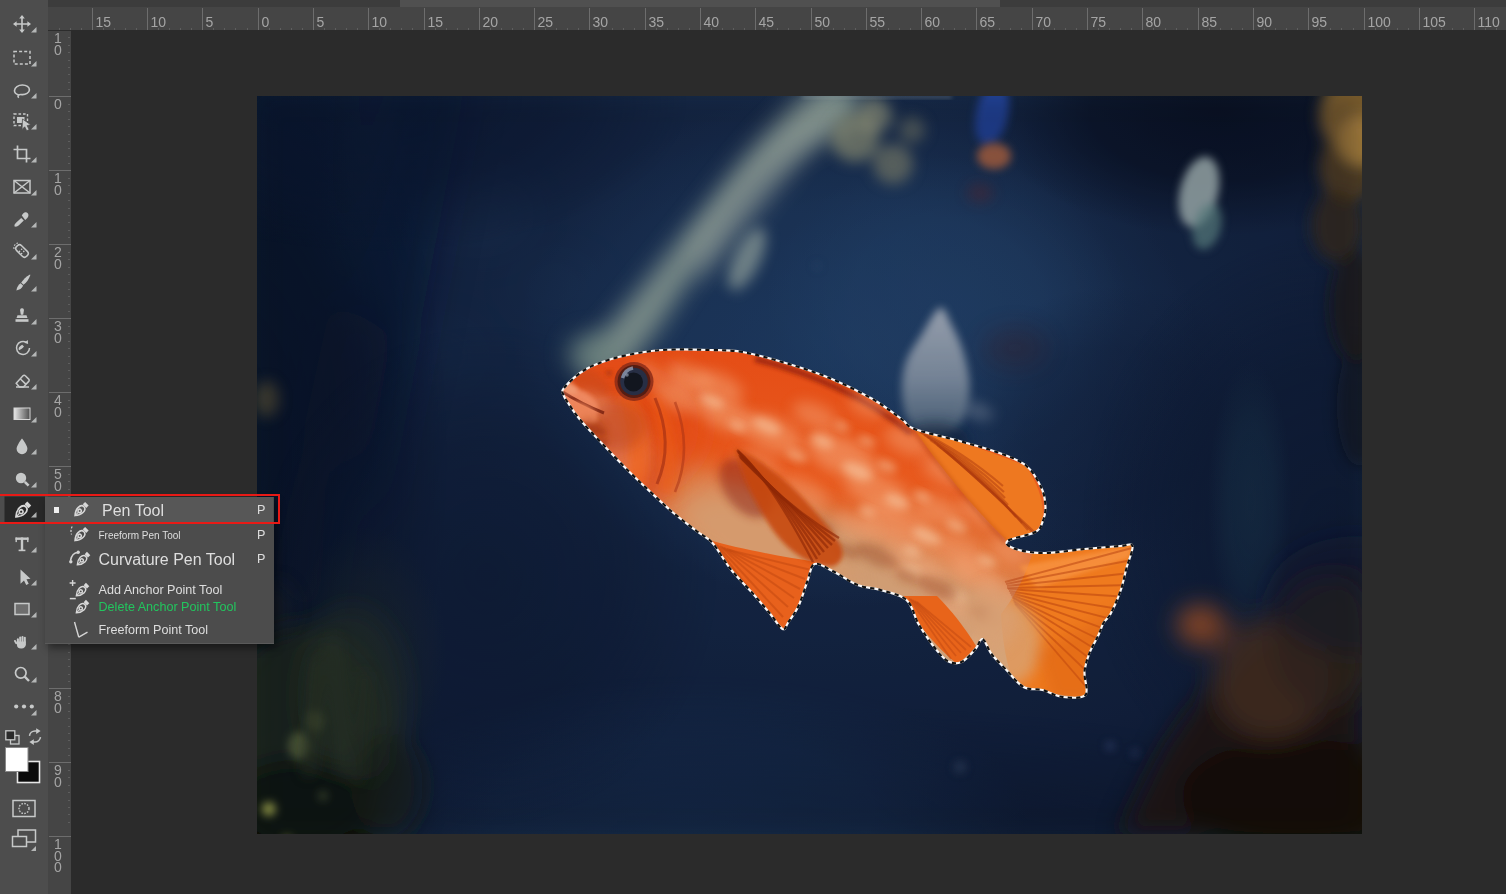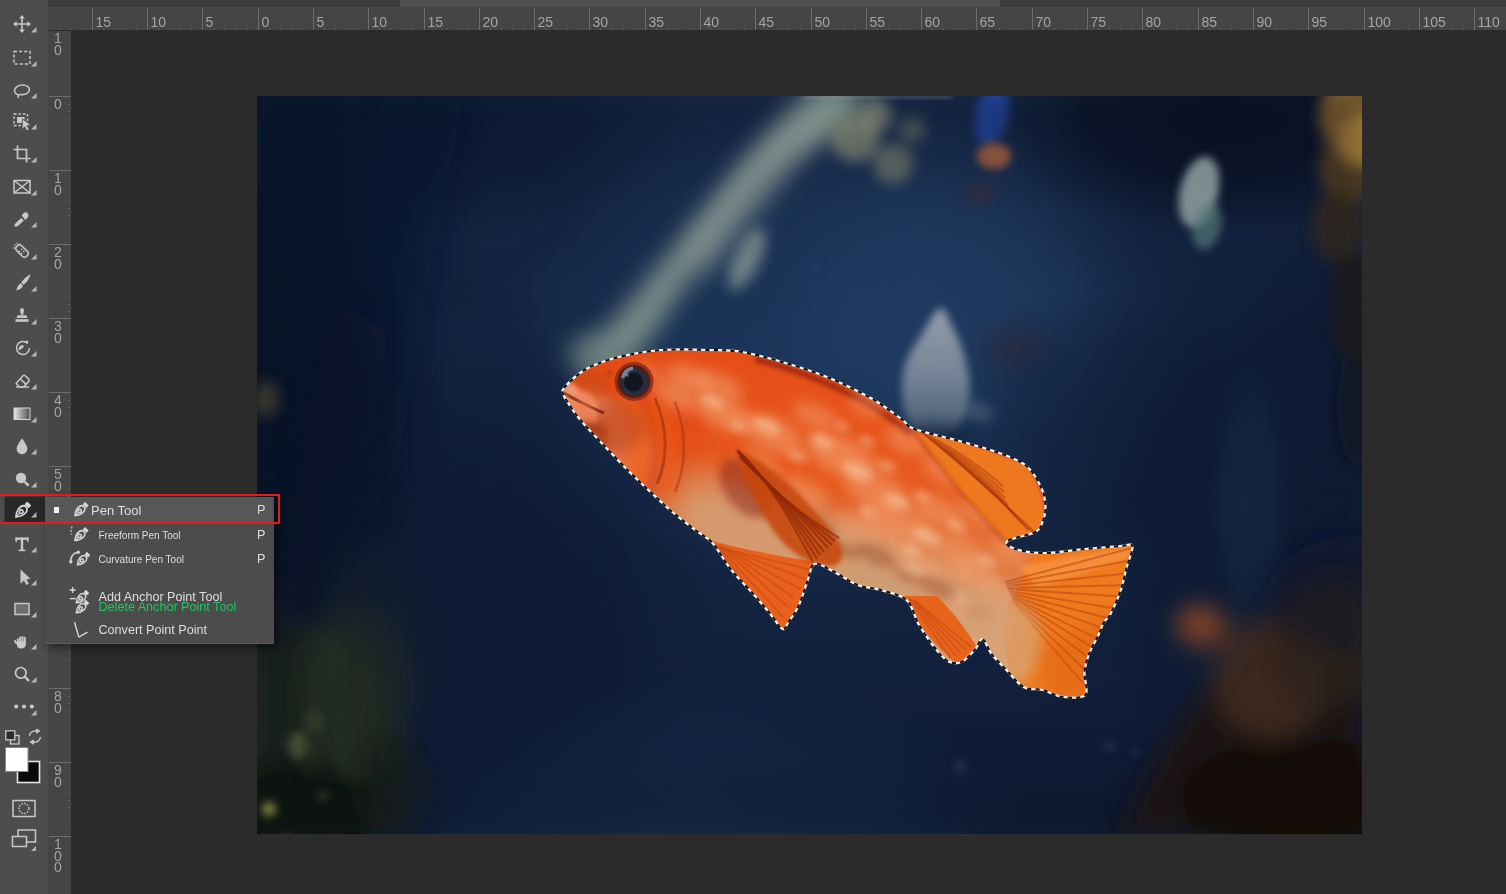--- a/index.html
+++ b/index.html
@@ -825,21 +825,21 @@
         <svg width="22" height="22" style="position:absolute;left:24px;top:2.5px">
           <g transform="translate(2.5,1.5) scale(1.0)">
             <g transform="translate(8.6,10) rotate(45)" stroke="#d8d8d8" fill="none" stroke-width="1.5">
               <path d="M0,7.2 C-2.3,4.6 -3.5,2 -3.5,-0.6 C-3.5,-3.6 -1.9,-5.4 0,-5.4 C1.9,-5.4 3.5,-3.6 3.5,-0.6 C3.5,2 2.3,4.6 0,7.2 Z"></path>
               <circle cx="0" cy="0.6" r="1.7"></circle>
               <path d="M0,6.2 L0,2.6" stroke-width="1.1"></path>
               <rect x="-2.5" y="-9.6" width="5" height="3.4" fill="#d8d8d8" stroke="none"></rect>
             </g>
           </g>
         </svg>
-        <div style="position:absolute;left:46px;top:6.0px;font-size:13px;line-height:15px;color:#dedede;white-space:nowrap">Pen Tool</div>
+        <div style="position:absolute;left:57px;top:6.0px;font-size:16px;line-height:15px;color:#dedede;white-space:nowrap">Pen Tool</div>
         <div style="position:absolute;left:212px;top:6.0px;font-size:12.6px;line-height:15px;color:#dedede">P</div>
       </div>
       <div style="position:absolute;left:0;top:27.0px;width:228px;height:23.9px;background:transparent">
         <svg width="22" height="22" style="position:absolute;left:24px;top:0.9px">
           <path d="M3.2,2.5 C1.8,5 1.6,8 2.6,10.5" stroke="#d4d4d4" fill="none" stroke-width="1.2" stroke-dasharray="2 1.6"></path>
           <g transform="translate(2.5,1.5) scale(1.0)">
             <g transform="translate(8.6,10) rotate(45)" stroke="#d8d8d8" fill="none" stroke-width="1.5">
               <path d="M0,7.2 C-2.3,4.6 -3.5,2 -3.5,-0.6 C-3.5,-3.6 -1.9,-5.4 0,-5.4 C1.9,-5.4 3.5,-3.6 3.5,-0.6 C3.5,2 2.3,4.6 0,7.2 Z"></path>
               <circle cx="0" cy="0.6" r="1.7"></circle>
               <path d="M0,6.2 L0,2.6" stroke-width="1.1"></path>
@@ -859,24 +859,24 @@
           <circle cx="9.2" cy="4.2" r="1.7" fill="#d4d4d4"></circle>
           <g transform="translate(5,2.5) scale(0.95)">
             <g transform="translate(8.6,10) rotate(45)" stroke="#d8d8d8" fill="none" stroke-width="1.5">
               <path d="M0,7.2 C-2.3,4.6 -3.5,2 -3.5,-0.6 C-3.5,-3.6 -1.9,-5.4 0,-5.4 C1.9,-5.4 3.5,-3.6 3.5,-0.6 C3.5,2 2.3,4.6 0,7.2 Z"></path>
               <circle cx="0" cy="0.6" r="1.7"></circle>
               <path d="M0,6.2 L0,2.6" stroke-width="1.1"></path>
               <rect x="-2.5" y="-9.6" width="5" height="3.4" fill="#d8d8d8" stroke="none"></rect>
             </g>
           </g>
         </svg>
-        <div style="position:absolute;left:53.5px;top:4.4px;font-size:10px;line-height:15px;color:#dedede;white-space:nowrap">Curvature Pen Tool</div>
+        <div style="position:absolute;left:53.5px;top:4.4px;font-size:16px;line-height:15px;color:#dedede;white-space:nowrap">Curvature Pen Tool</div>
         <div style="position:absolute;left:212px;top:4.4px;font-size:12.6px;line-height:15px;color:#dedede">P</div>
       </div>
-      <div style="position:absolute;left:0;top:89px;width:228px;height:23.9px;background:transparent">
+      <div style="position:absolute;left:0;top:82px;width:228px;height:23.9px;background:transparent">
         <svg width="22" height="22" style="position:absolute;left:24px;top:0.9px">
           <path d="M3.6,1 V7 M0.6,4 H6.6" stroke="#d4d4d4" stroke-width="1.4"></path>
           <g transform="translate(4,2.5) scale(0.95)">
             <g transform="translate(8.6,10) rotate(45)" stroke="#d8d8d8" fill="none" stroke-width="1.5">
               <path d="M0,7.2 C-2.3,4.6 -3.5,2 -3.5,-0.6 C-3.5,-3.6 -1.9,-5.4 0,-5.4 C1.9,-5.4 3.5,-3.6 3.5,-0.6 C3.5,2 2.3,4.6 0,7.2 Z"></path>
               <circle cx="0" cy="0.6" r="1.7"></circle>
               <path d="M0,6.2 L0,2.6" stroke-width="1.1"></path>
               <rect x="-2.5" y="-9.6" width="5" height="3.4" fill="#d8d8d8" stroke="none"></rect>
             </g>
           </g>
@@ -894,16 +894,16 @@
               <rect x="-2.5" y="-9.6" width="5" height="3.4" fill="#d8d8d8" stroke="none"></rect>
             </g>
           </g>
         </svg>
         <div style="position:absolute;left:53.5px;top:4.4px;font-size:12.6px;line-height:15px;color:#22c55e;white-space:nowrap">Delete Anchor Point Tool</div>
       </div>
       <div style="position:absolute;left:0;top:122.6px;width:228px;height:23.9px;background:transparent">
         <svg width="22" height="22" style="position:absolute;left:24px;top:0.9px">
           <path d="M5.5,2 L9.8,17.2 M9.8,17.2 L18.5,12.2" stroke="#d4d4d4" fill="none" stroke-width="1.4"></path>
         </svg>
-        <div style="position:absolute;left:53.5px;top:4.4px;font-size:12.6px;line-height:15px;color:#dedede;white-space:nowrap">Convert Point Point</div>
+        <div style="position:absolute;left:53.5px;top:4.4px;font-size:12.6px;line-height:15px;color:#dedede;white-space:nowrap">Freeform Point Tool</div>
       </div>
     </div>
 <div class="abs" style="left:-5px;top:493.8px;width:281px;height:26.6px;border:2.4px solid #e81a16"></div>
 </div>
 </body></html>

